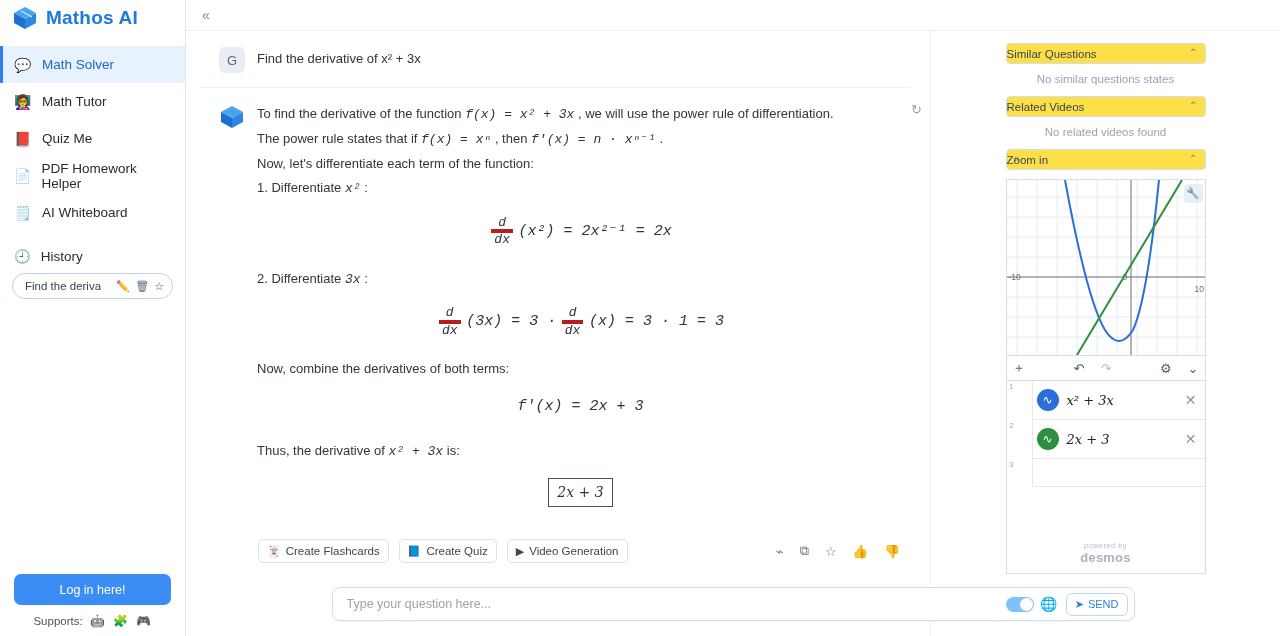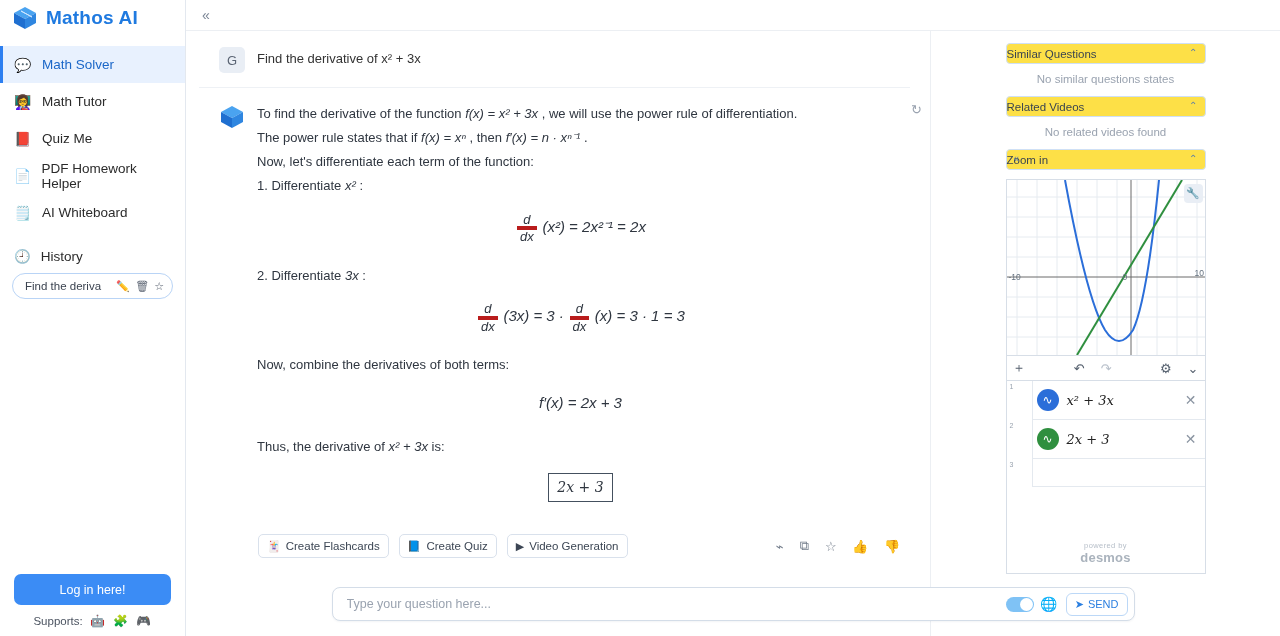--- a/index.html
+++ b/index.html
@@ -126,21 +126,21 @@
     display: flex; gap: 12px; padding: 16px 26px 0 20px;
     margin-left: 13px; position: relative;
   }
   .bot-body { font-size: 13px; color: #2f3640; line-height: 1.55; flex: 1; }
   .bot-body p { margin: 0 0 4px 0; }
   .refresh-ic {
     position: absolute; right: 8px; top: 14px;
     color: #9aa3b0; font-size: 13px; cursor: pointer;
   }
   .mathline { text-align: center; margin: 16px 0 22px 0; }
-  .mjx { font-family: Liberation Sans, sans-serif; font-style: italic; }
+  .mjx { font-family: Liberation Mono, monospace; font-style: italic; }
   .frac {
     display: inline-block; vertical-align: middle;
     text-align: center; font-size: 13px; line-height: 1.05;
     margin: 0 2px;
   }
   .frac .num { display: block; padding: 0 3px; }
   .frac .den { display: block; border-top: 4px solid #b91c1c; padding: 0 3px; }
   .boxed {
     display: inline-block; border: 1px solid #44505e;
     padding: 3px 8px; font-family: "DejaVu Serif", serif; font-style: italic;
@@ -507,21 +507,21 @@
                 <line x1="0" y1="137" x2="200" y2="137"></line>
                 <line x1="0" y1="157" x2="200" y2="157"></line>
               </g>
               <line x1="0" y1="97" x2="200" y2="97" stroke="#6b6b6b" stroke-width="1"></line>
               <line x1="124" y1="0" x2="124" y2="175" stroke="#6b6b6b" stroke-width="1"></line>
               <path d="M 58 0 Q 80 120 98 150 Q 112 172 126 150 Q 140 120 152 0" fill="none" stroke="#2b6ed9" stroke-width="2"></path>
               <path d="M 70 175 L 175 0" fill="none" stroke="#2f8f3f" stroke-width="2"></path>
             </svg>
             <span class="axis-label" style="left:2px; top:92px;">-10</span>
             <span class="axis-label" style="left:116px; top:92px;">0</span>
-            <span class="axis-label" style="left:188px; top:88px;">10</span>
+            <span class="axis-label" style="left:188px; top:104px;">10</span>
             <span class="wrench">🔧</span>
           </div>
 
           <div class="dtoolbar">
             <span>＋</span>
             <span class="sp"></span>
             <span>↶</span>
             <span class="dim">↷</span>
             <span class="sp"></span>
             <span>⚙</span>

